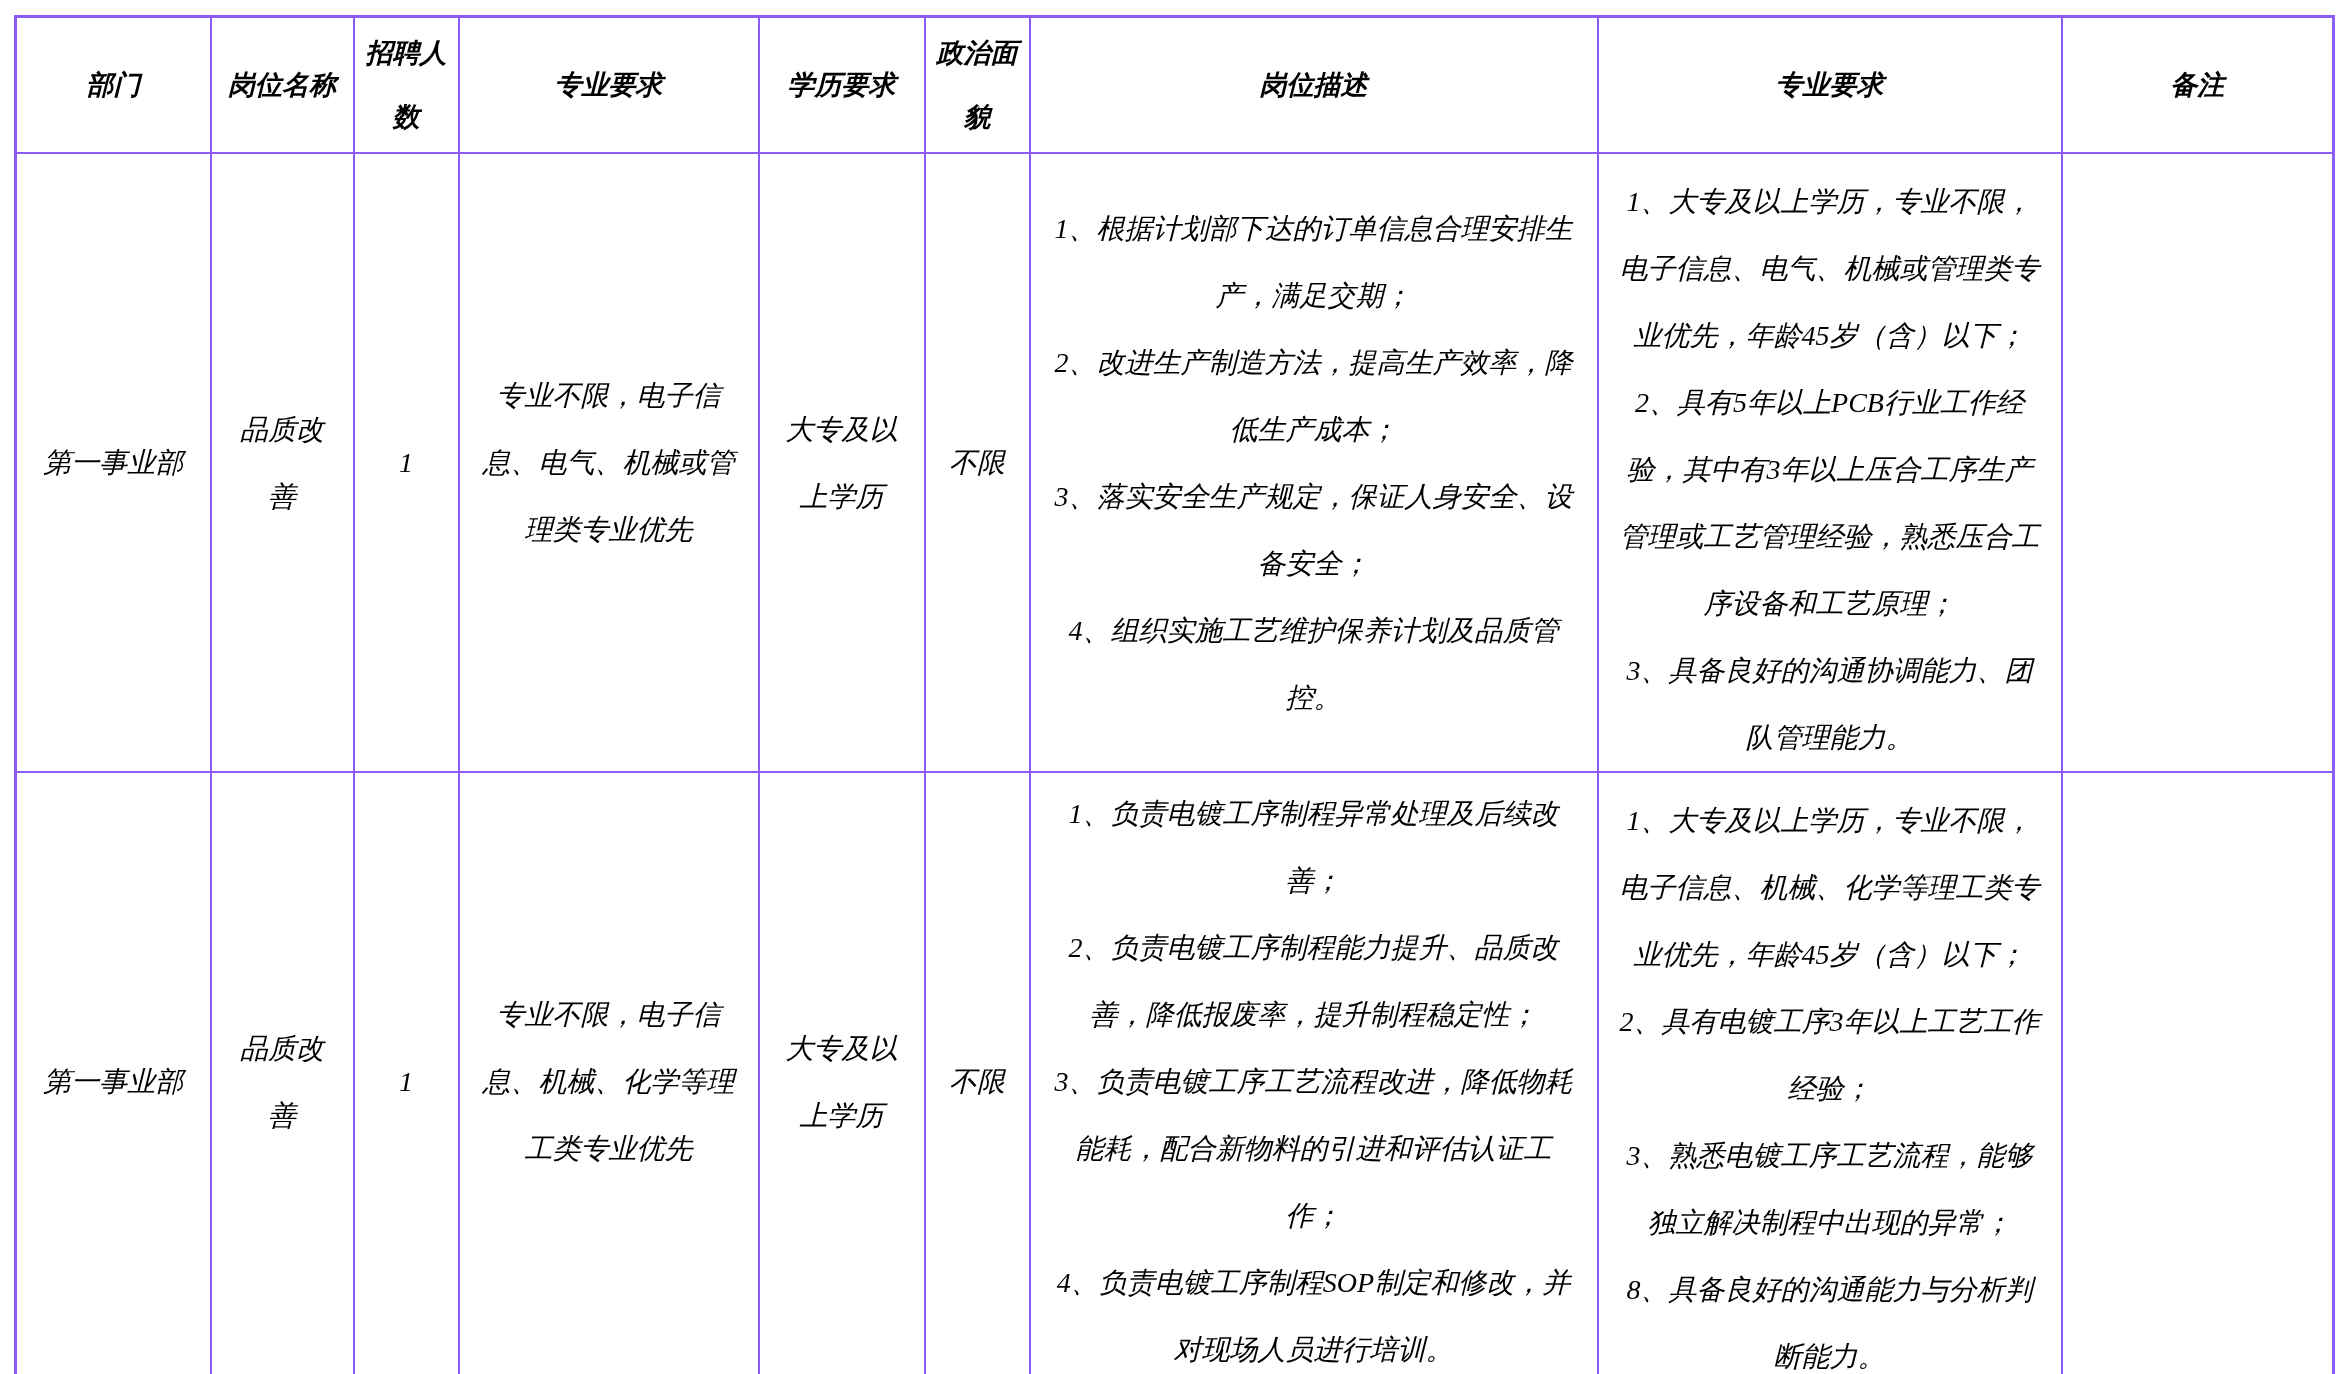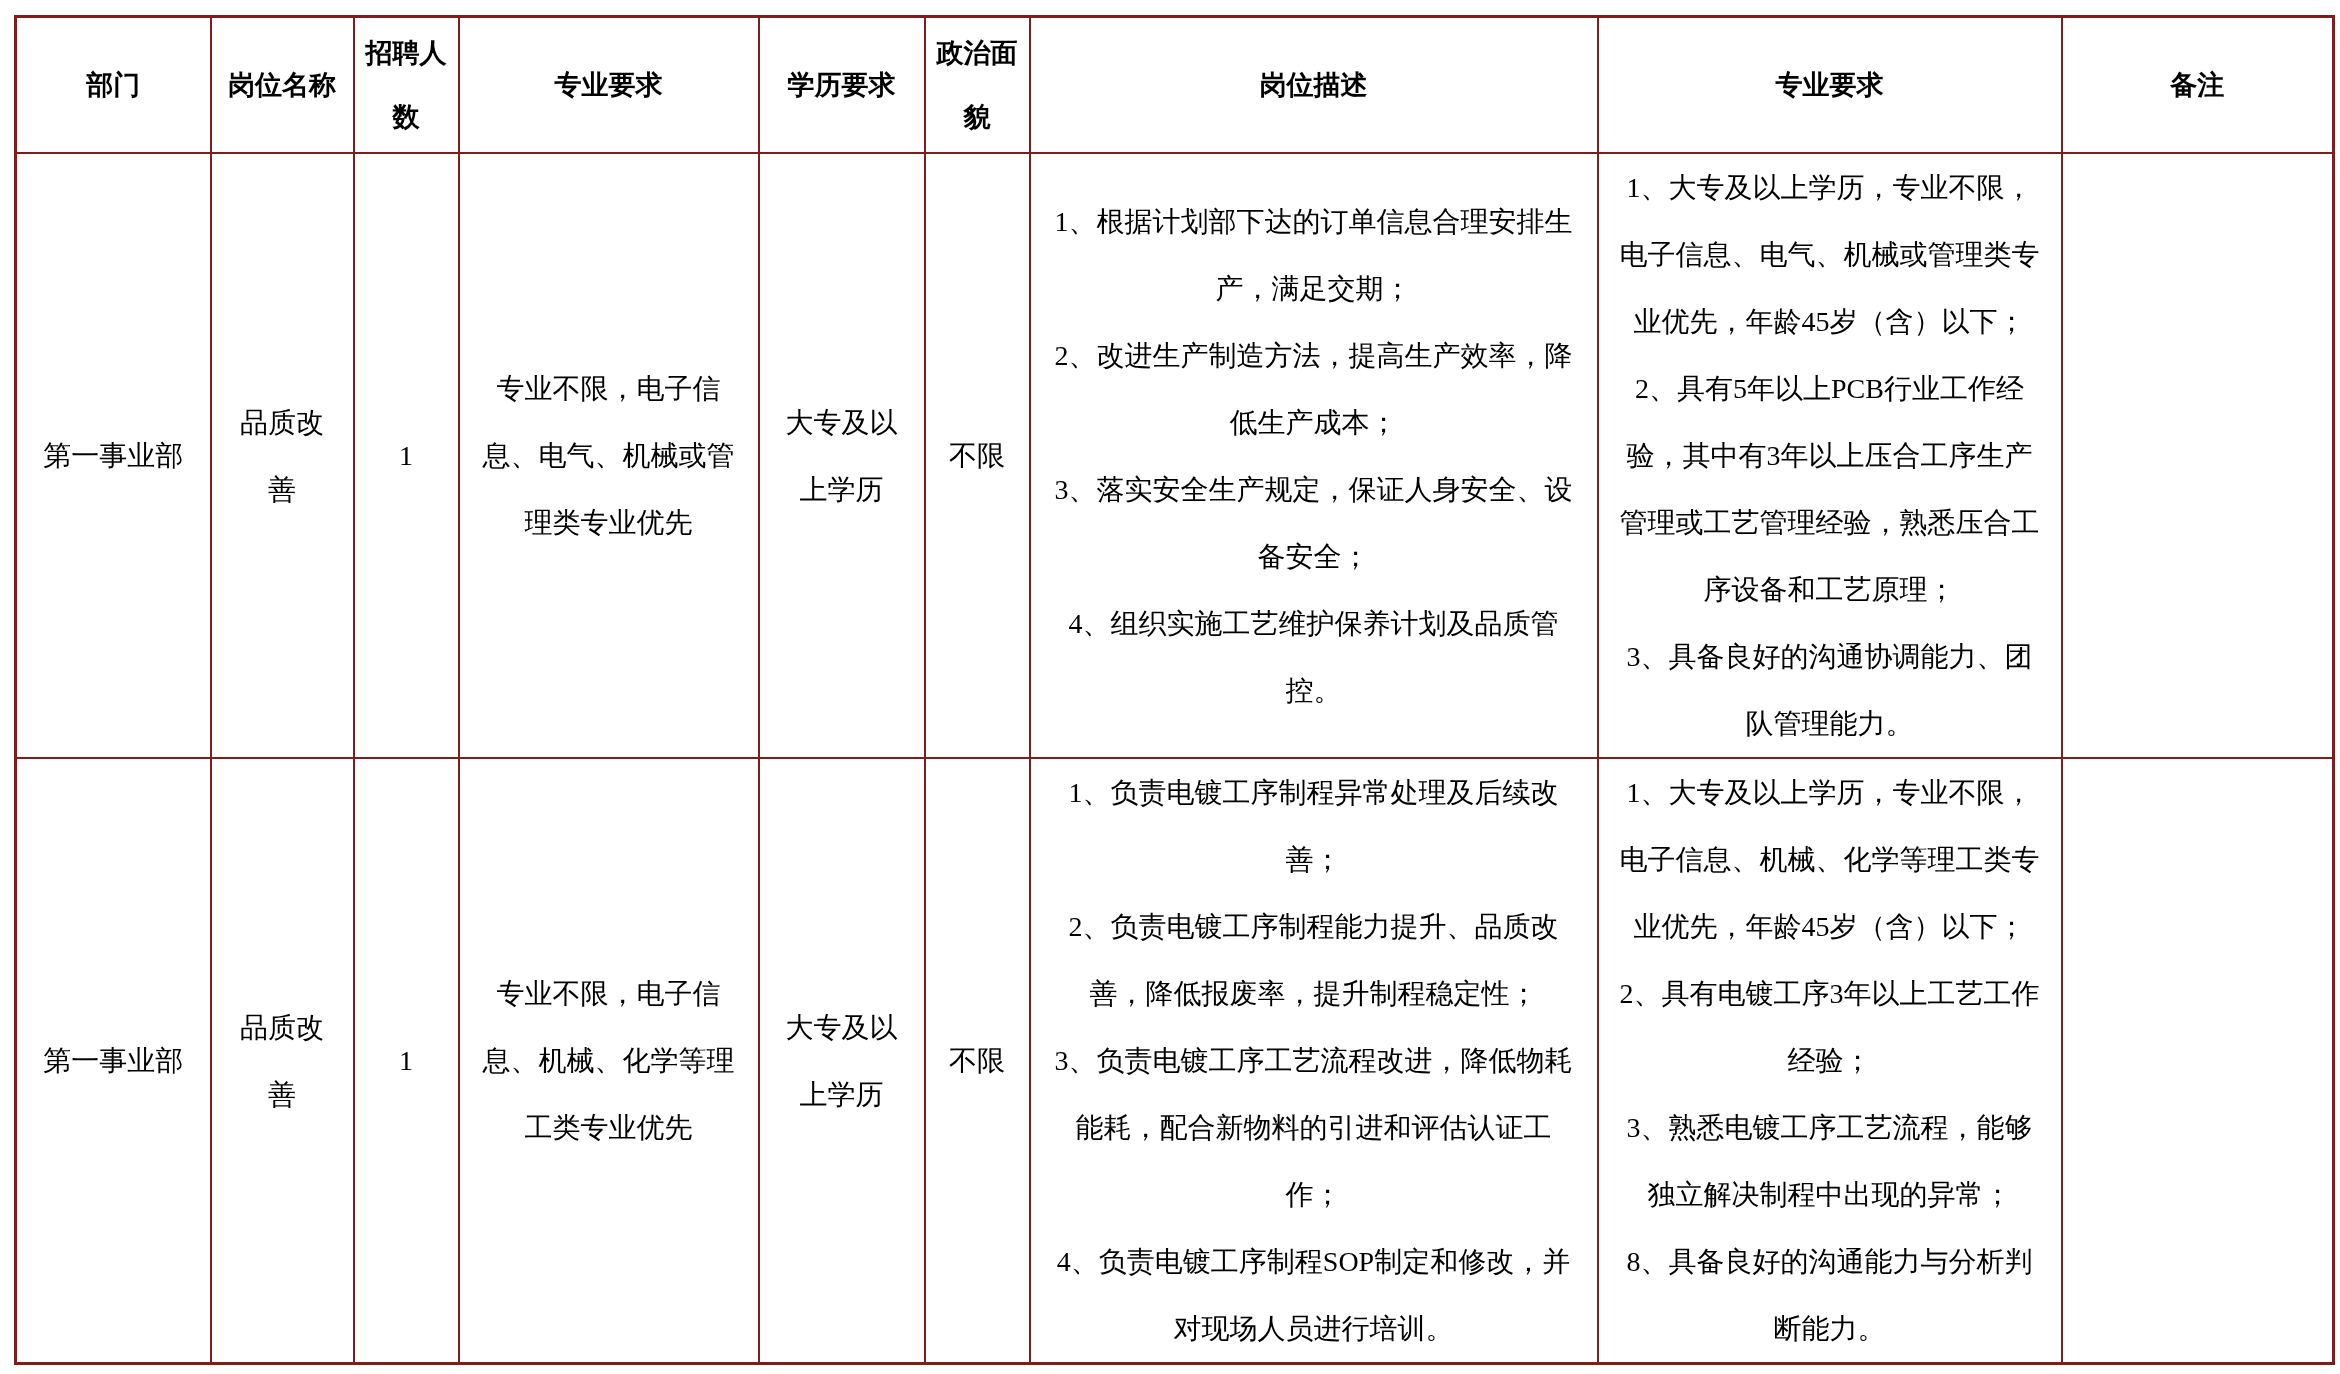--- a/index.html
+++ b/index.html
@@ -17,25 +17,26 @@
     }
     table.jobs {
       position: absolute;
       left: 14px;
       top: 15px;
       border-collapse: collapse;
       table-layout: fixed;
       width: 2318px;
     }
     table.jobs th, table.jobs td {
-      border: 2px solid #7f1d1d;
+      border: 2px solid #8b5cf6;
       text-align: center;
       vertical-align: middle;
       padding: 0 18px;
       word-break: break-all;
+      font-style: italic;
     }
     table.jobs th {
       font-family: "DejaVu Sans", "Liberation Sans", sans-serif;
       font-weight: bold;
       font-size: 27px;
       line-height: 64px;
       height: 134px;
       padding: 0 10px;
     }
     table.jobs td {
@@ -44,21 +45,21 @@
       height: 603px;
     }
     table.jobs tr:first-child th { border-top-width: 3px; }
     table.jobs tr:last-child td { border-bottom-width: 3px; border-radius: 12px; }
     table.jobs th:first-child, table.jobs td:first-child { border-left-width: 3px; }
     table.jobs th:last-child, table.jobs td:last-child { border-right-width: 3px; }
     .sans { font-family: "DejaVu Sans", "Liberation Sans", sans-serif; font-size: 27px; }
     td.narrow { padding: 0 6px; }
     td.desc { padding: 0 22px; }
     td.qual { padding: 0 18px; vertical-align: top; }
-    td.qual .inner { padding-top: 0; }
+    td.qual .inner { padding-top: 14px; }
     .line-item { display: block; }
   </style>
 </head>
 <body>
 
 <table class="jobs">
   <colgroup>
     <col style="width:195px">
     <col style="width:143px">
     <col style="width:105px">

